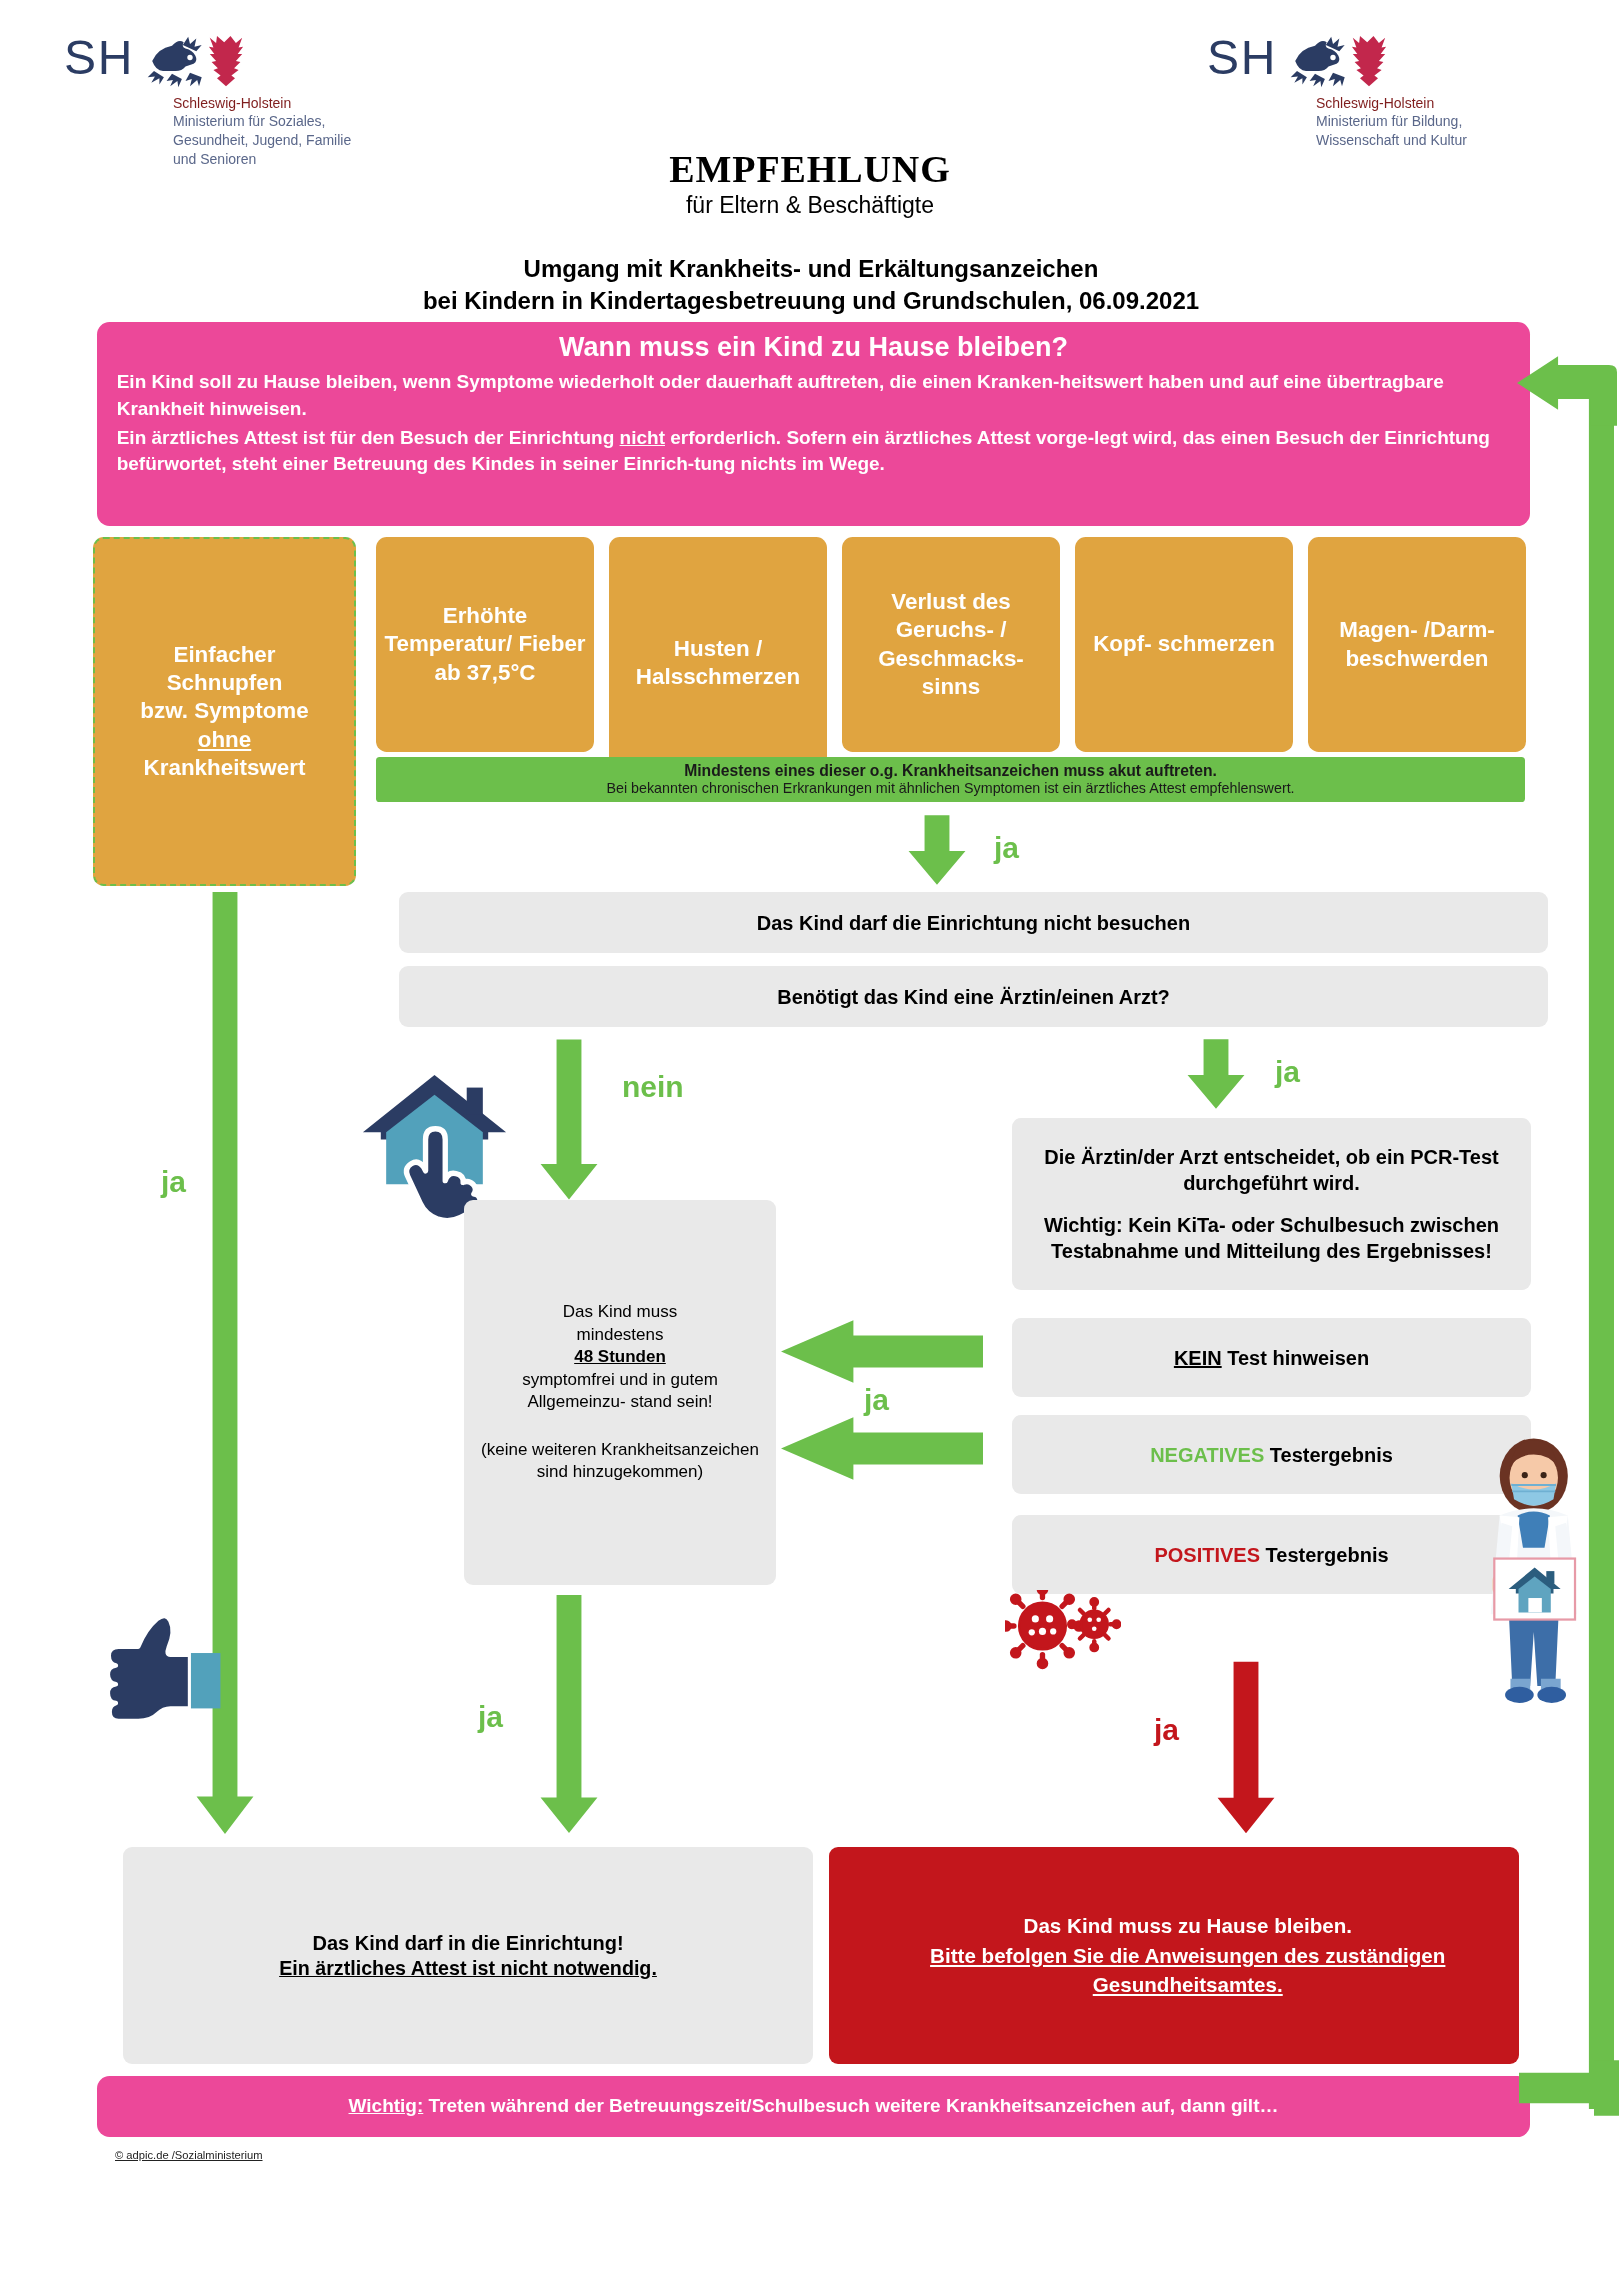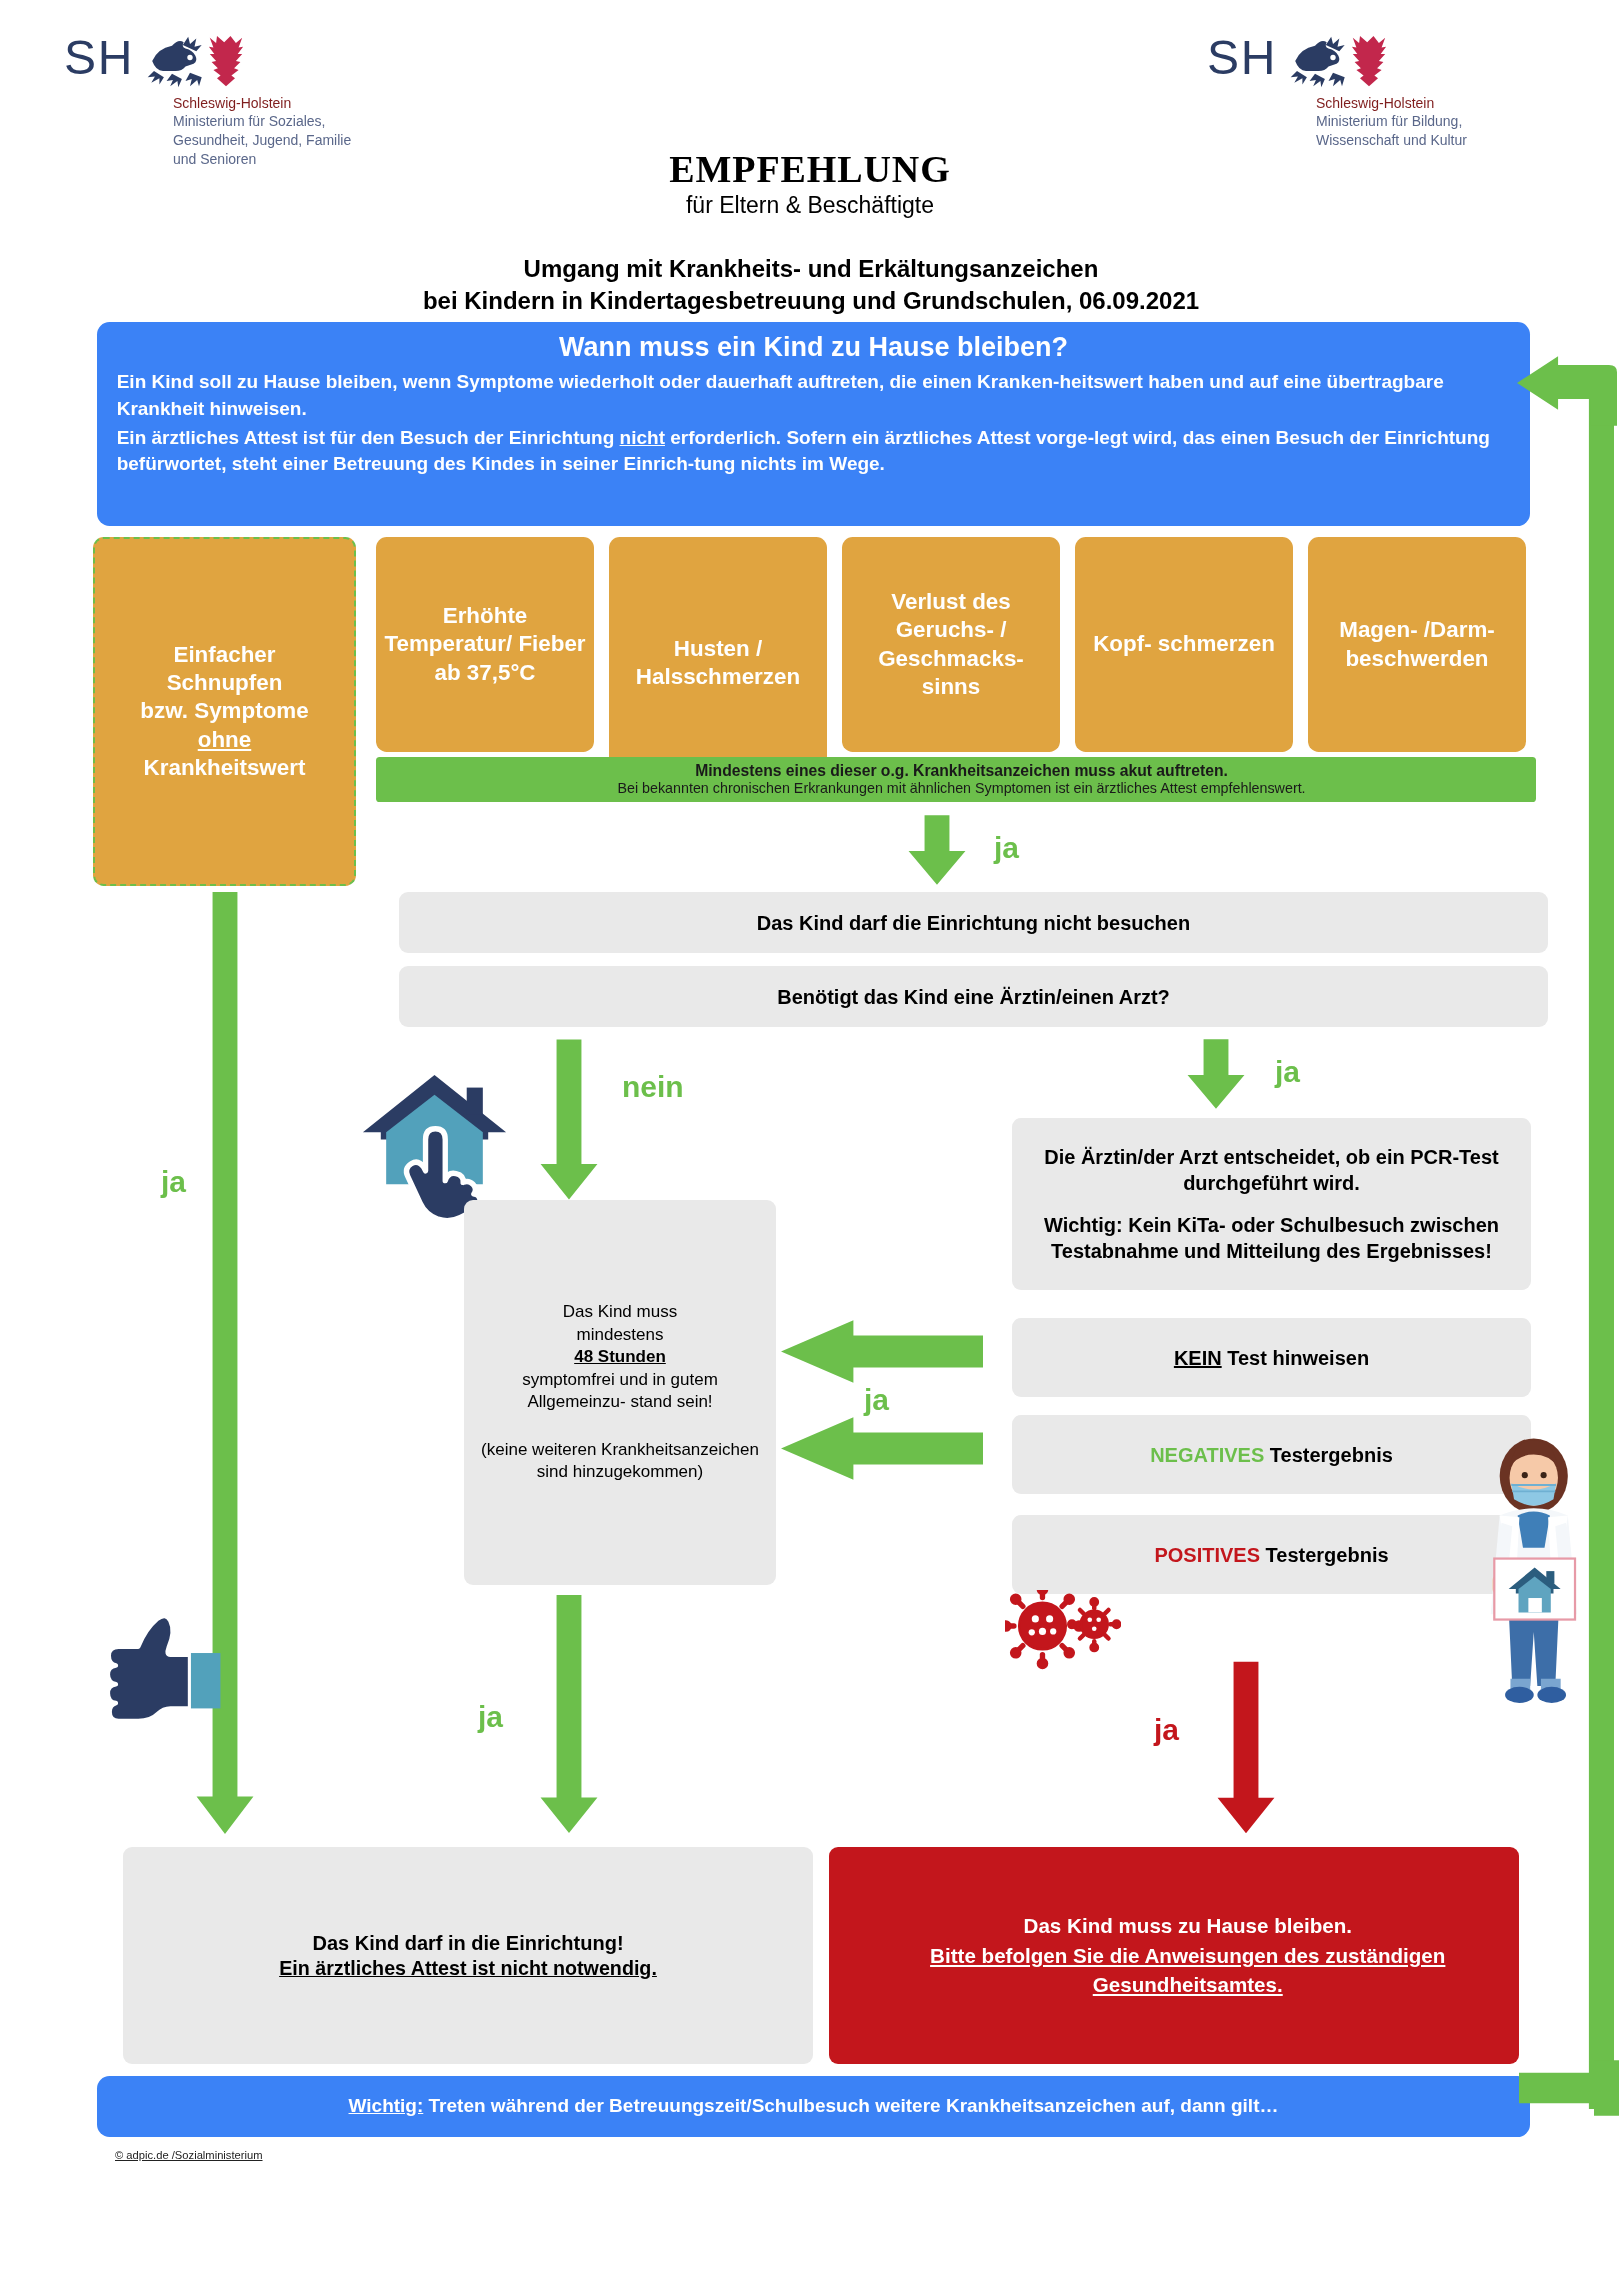--- a/index.html
+++ b/index.html
@@ -12,21 +12,21 @@
   .logo-sh{font-size:48px;font-weight:400;color:#2b3c63;letter-spacing:1.8px;line-height:1;}
   .logo-sub-b{font-size:14px;font-weight:normal;color:#7f1d1d;line-height:1.35;}
   .logo-sub{font-size:14px;font-weight:400;color:#5a678a;line-height:1.35;}
 
   
   .empf{font-size:38px;font-weight:bold;letter-spacing:0.9px;text-align:center;line-height:1.05;}
   .empf-sub{font-size:23px;font-weight:400;text-align:center;line-height:1.1;}
   .subtitle{font-size:24px;font-weight:bold;text-align:center;line-height:1.32;}
 
   
-  .blue-box{background:#3b82f6;border-radius:12.5px;color:#fff;}
+  .blue-box{background:#ec4899;border-radius:12.5px;color:#fff;}
   .blue-head{font-size:27px;font-weight:bold;text-align:center;line-height:1.2;}
   .blue-body{font-size:19px;font-weight:bold;line-height:1.42;}
   .blue-body u{text-decoration:underline;}
 
   .orange-box{background:#e0a440;border-radius:10.7px;color:#fff;
     display:flex;align-items:center;justify-content:center;text-align:center;
     font-size:22.4px;font-weight:bold;line-height:1.26;padding:3.6px 5.4px;box-sizing:border-box;}
   .orange-dashed{border:2.7px dashed #6cbf4b;}
 
   .green-note{background:#6cbf4b;border-radius:3.6px;text-align:center;
@@ -124,21 +124,21 @@
   <div><u>ohne</u></div>
   <div>Krankheitswert</div>
 </div>
 
 <div class="abs orange-box" style="left:376px;top:537px;width:218px;height:215px;">Erhöhte Temperatur/ Fieber ab 37,5°C</div>
 <div class="abs orange-box" style="left:609px;top:537px;width:218px;height:252px;">Husten / Halsschmerzen</div>
 <div class="abs orange-box" style="left:842px;top:537px;width:218px;height:215px;">Verlust des Geruchs- / Geschmacks- sinns</div>
 <div class="abs orange-box" style="left:1075px;top:537px;width:218px;height:215px;">Kopf- schmerzen</div>
 <div class="abs orange-box" style="left:1308px;top:537px;width:218px;height:215px;">Magen- /Darm- beschwerden</div>
 
-<div class="abs green-note" style="left:376px;top:757px;width:1149px;height:45px;padding-left:11px;">
+<div class="abs green-note" style="left:376px;top:757px;width:1149px;height:45px;">
   <div class="l1">Mindestens eines dieser o.g. Krankheitsanzeichen muss akut auftreten.</div>
   <div class="l2">Bei bekannten chronischen Erkrankungen mit ähnlichen Symptomen ist ein ärztliches Attest empfehlenswert.</div>
 </div>
 
 <svg class="abs" style="left:905px;top:815px;" width="64" height="70" viewBox="0 0 72 78">
   <path d="M22 0 h28 v40 h18 L36 78 L4 40 h18z" fill="#6cbf4b"></path>
 </svg>
 <div class="abs lbl-green" style="left:994px;top:833px;">ja</div>
 
 <div class="abs gray-box" style="left:376px;top:892px;width:1149px;height:61px;">Das Kind darf die Einrichtung nicht besuchen</div>

